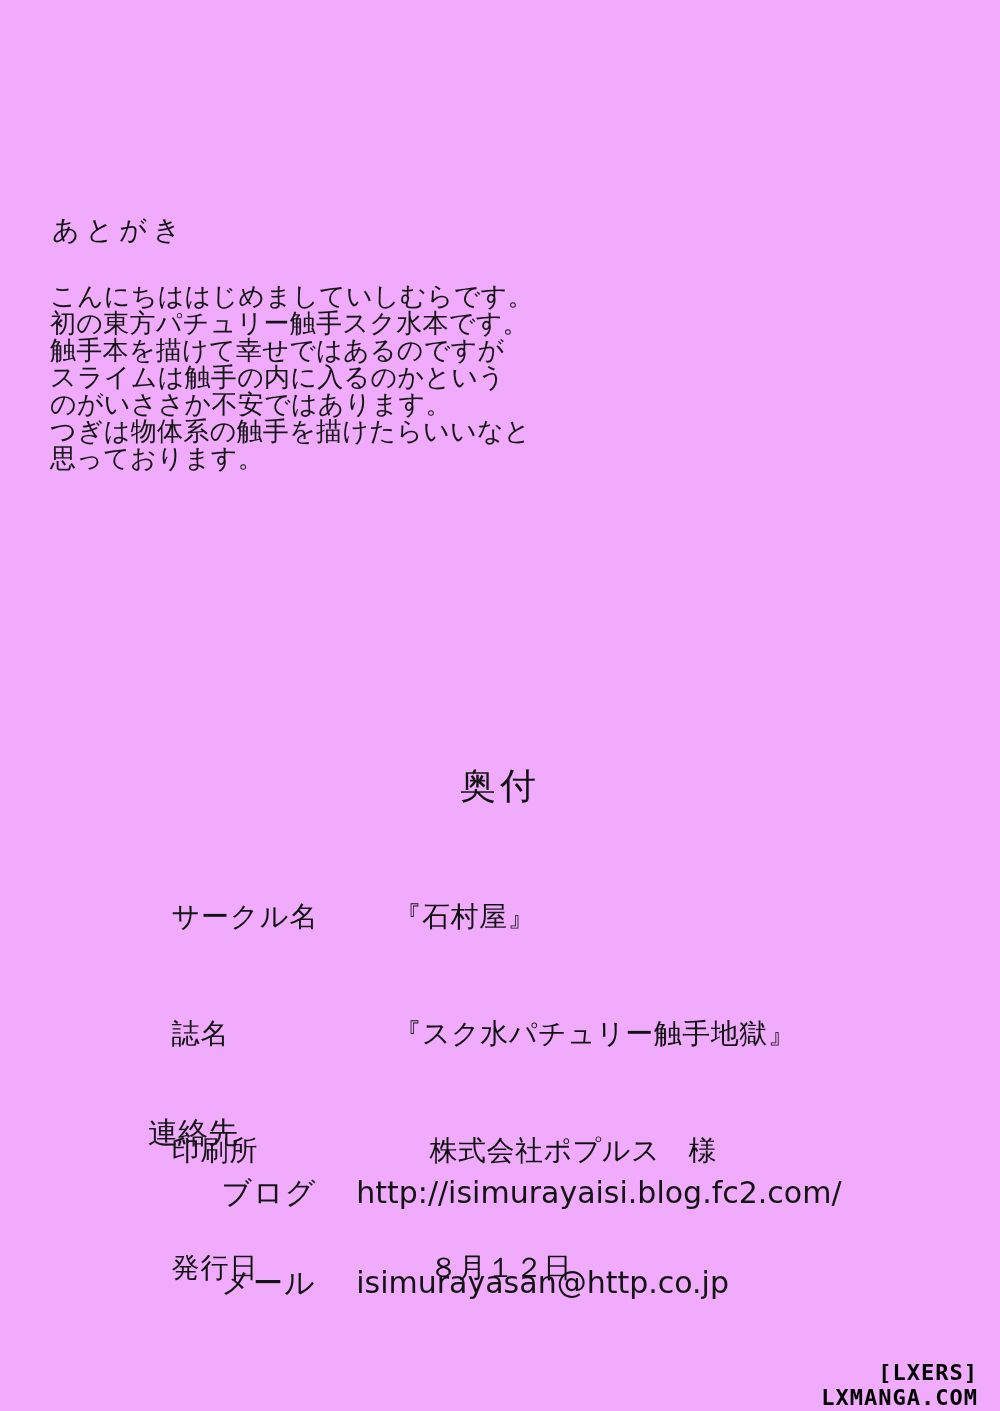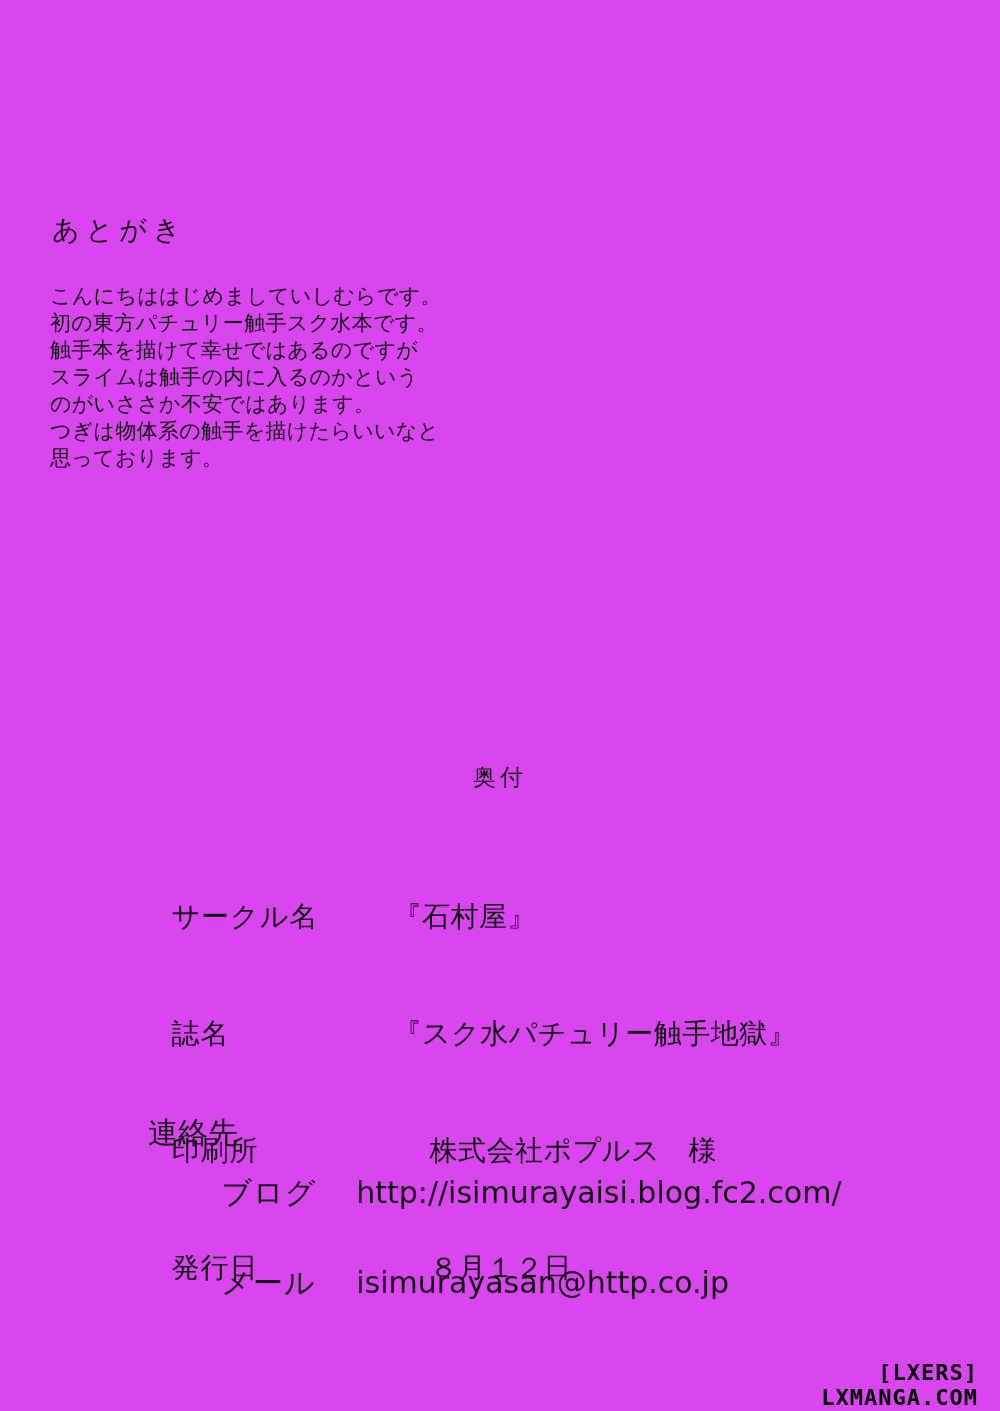--- a/index.html
+++ b/index.html
@@ -11,52 +11,52 @@
     width: 1000px;
     height: 1411px;
     position: relative;
     font-family: "DejaVu Sans", "Liberation Sans", sans-serif;
     color: #1a1a1a;
     overflow: hidden;
   }
   .page {
     position: absolute;
     inset: 0;
-    background: #d946ef;
+    background: #f0abfc;
   }
 
   
   .afterword-title {
     position: absolute;
     left: 52px;
     top: 212px;
     font-size: 27px;
     letter-spacing: 6px;
     font-weight: 400;
     color: #111;
   }
   .afterword-body {
     position: absolute;
     left: 50px;
     top: 283px;
-    font-size: 21px;
+    font-size: 26px;
     line-height: 27px;
     letter-spacing: 0.3px;
     color: #141414;
     white-space: pre;
   }
 
   
   .colophon-heading {
     position: absolute;
     left: 0;
     right: 0;
     top: 762px;
     text-align: center;
-    font-size: 23px;
+    font-size: 36px;
     letter-spacing: 4px;
     color: #111;
   }
   .colophon-table {
     position: absolute;
     left: 118px;
     top: 858px;
     font-size: 28px;
     line-height: 39px;
     color: #111;

